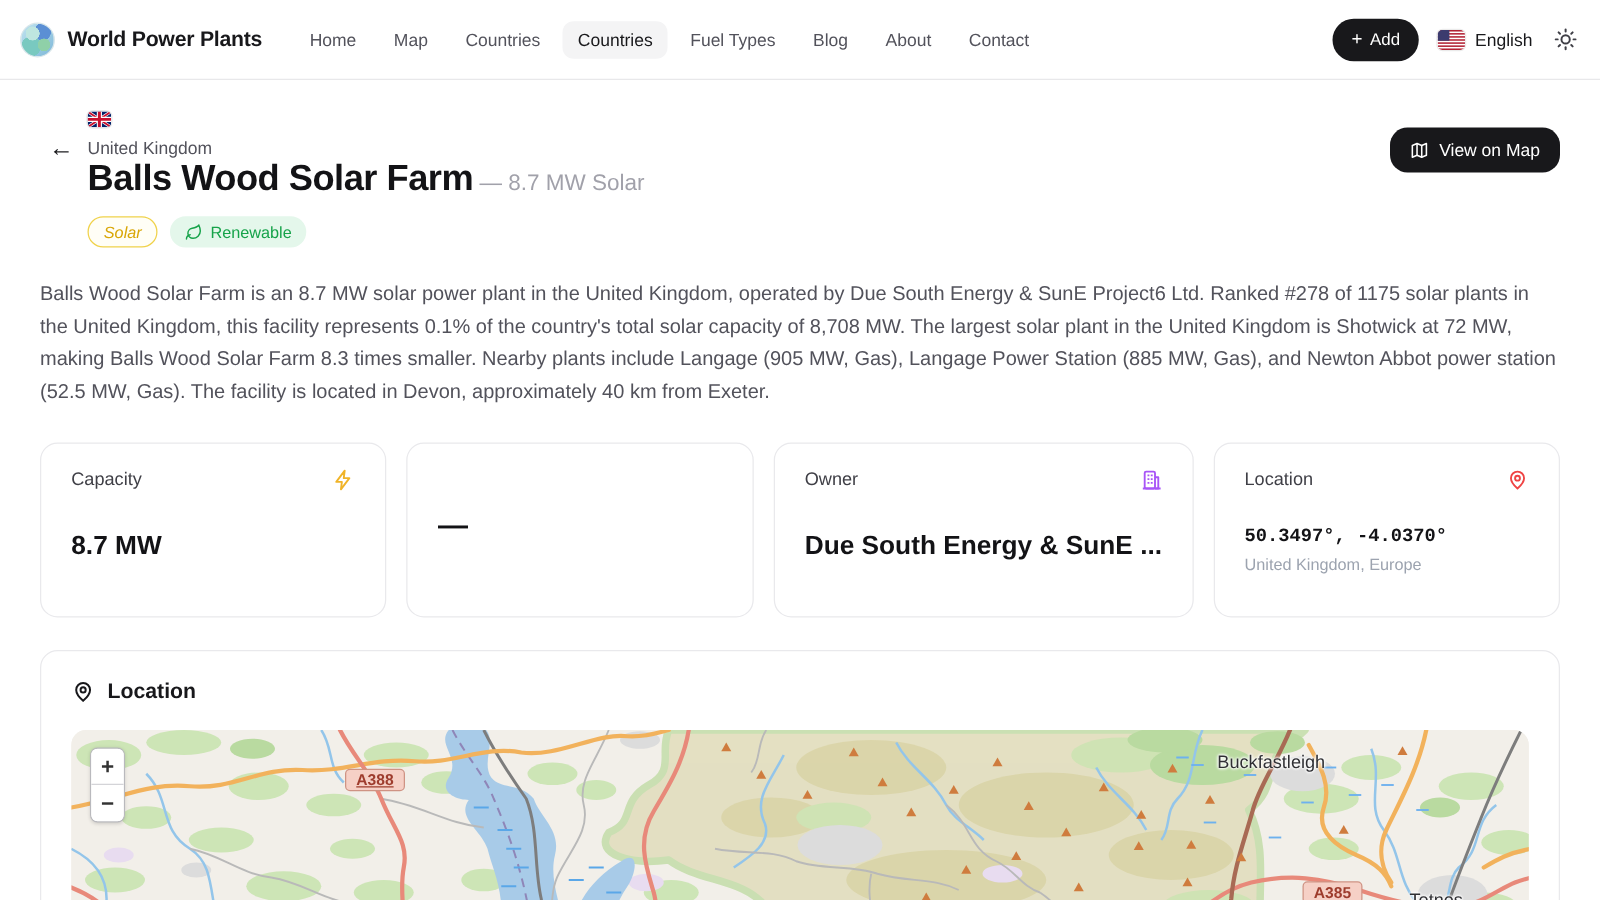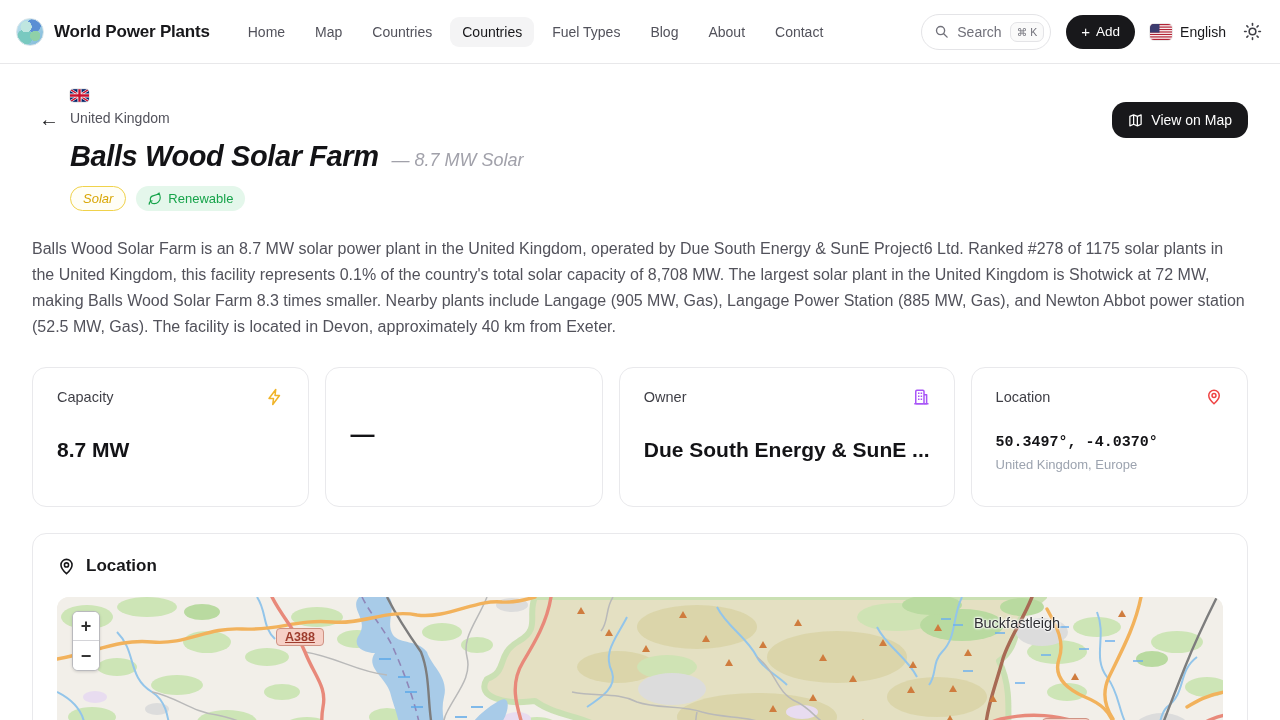--- a/index.html
+++ b/index.html
@@ -33,21 +33,21 @@
   .lang { display:flex; align-items:center; gap:8px; font-size:14px; cursor:pointer; }
   .flag-wrap { border-radius:4px; overflow:hidden; display:flex; box-shadow:0 0 0 1px rgba(0,0,0,.08); }
   .theme-btn { background:none; border:none; cursor:pointer; display:flex; padding:2px; }
 
   
   .page { padding:25px 32px 0; }
   .header-row { display:flex; position:relative; }
   .back-btn { width:34px; height:34px; margin:13px 4px 0 0; background:none; border:none;
     font-size:20px; color:#18181b; cursor:pointer; }
   .country-row { display:flex; align-items:flex-start; gap:8px; font-size:14px; color:#52525b;flex-direction:column; }
-  .title-row { display:flex; align-items:baseline; gap:13px; margin-top:14px;font-style:italic; }
+  .title-row { display:flex; align-items:baseline; gap:5px; margin-top:1px; }
   .page-title { font-size:29px; font-weight:800; color:#131316; letter-spacing:-.4px; }
   .subtitle { font-size:18px; color:#a1a1aa; }
   .badges { display:flex; gap:10px; margin-top:13px; }
   .badge { border-radius:999px; padding:4px 12px; font-size:13px; display:flex;
     align-items:center; gap:6px; }
   .badge-solar { border:1.5px solid #f0d24b; color:#d9a606; background:#fffef6;font-style:italic; }
   .badge-renewable { background:#e4f7eb; color:#16a34a; font-weight:500; }
   .view-map-btn { position:absolute; right:0; top:13px; background:#18181b; color:#fff;
     border:none; border-radius:14px; height:36px; padding:0 16px; font-size:14px;
     display:flex; align-items:center; gap:8px; font-weight:500; cursor:pointer; }
@@ -98,30 +98,20 @@
     <a class="nav-link">Map</a>
     <a class="nav-link">Countries</a>
     <a class="nav-link active">Countries</a>
     <a class="nav-link">Fuel Types</a>
     <a class="nav-link">Blog</a>
     <a class="nav-link">About</a>
     <a class="nav-link">Contact</a>
   </nav>
 
   <div class="nav-right">
-    <div class="search">
-      <span class="icon">
-        <svg width="15" height="15" viewBox="0 0 24 24" fill="none" stroke="#71717a" stroke-width="2.2" stroke-linecap="round">
-            <circle cx="10.5" cy="10.5" r="6.5"></circle>
-            <line x1="15.5" y1="15.5" x2="21" y2="21"></line>
-          </svg>
-      </span>
-      <span>Search</span>
-      <span class="kbd">⌘ K</span>
-    </div>
 
     <button class="add-btn">
       <span class="plus">+</span>
       <span>Add</span>
     </button>
 
     <div class="lang">
       <span class="flag-wrap">
         <svg width="22" height="16" viewBox="0 0 22 16">
             <rect width="22" height="16" fill="#fff"></rect>

